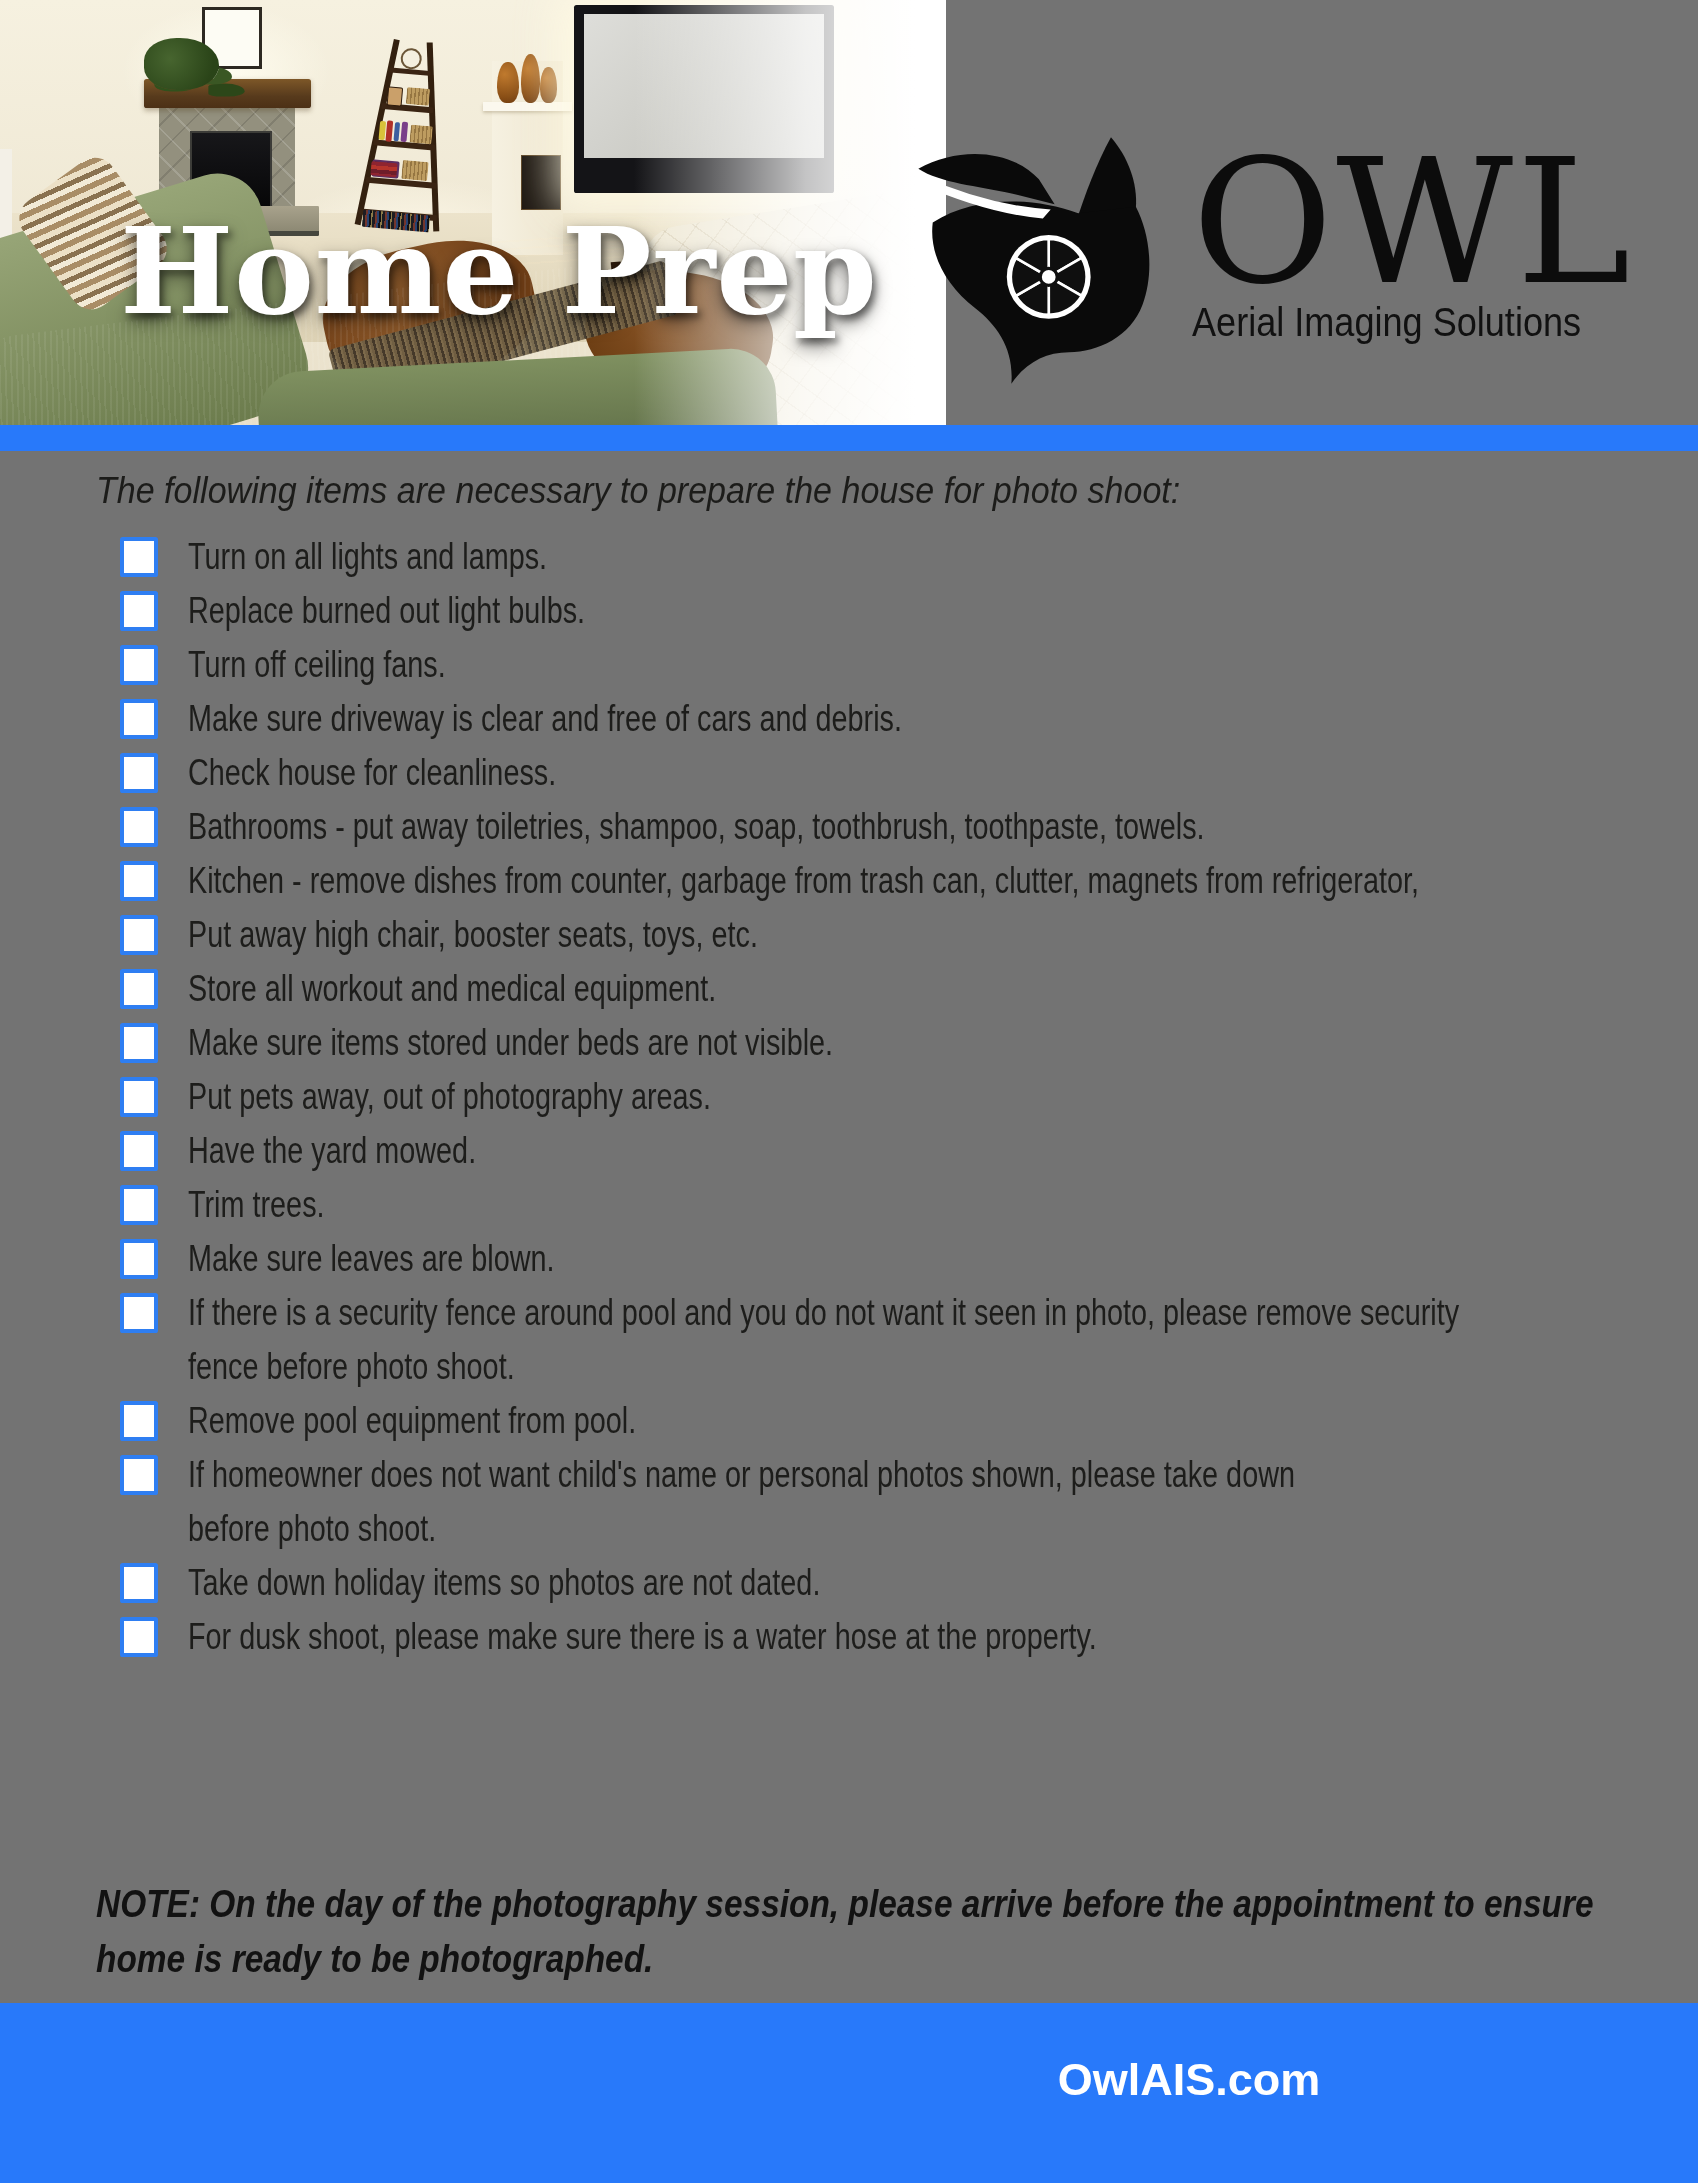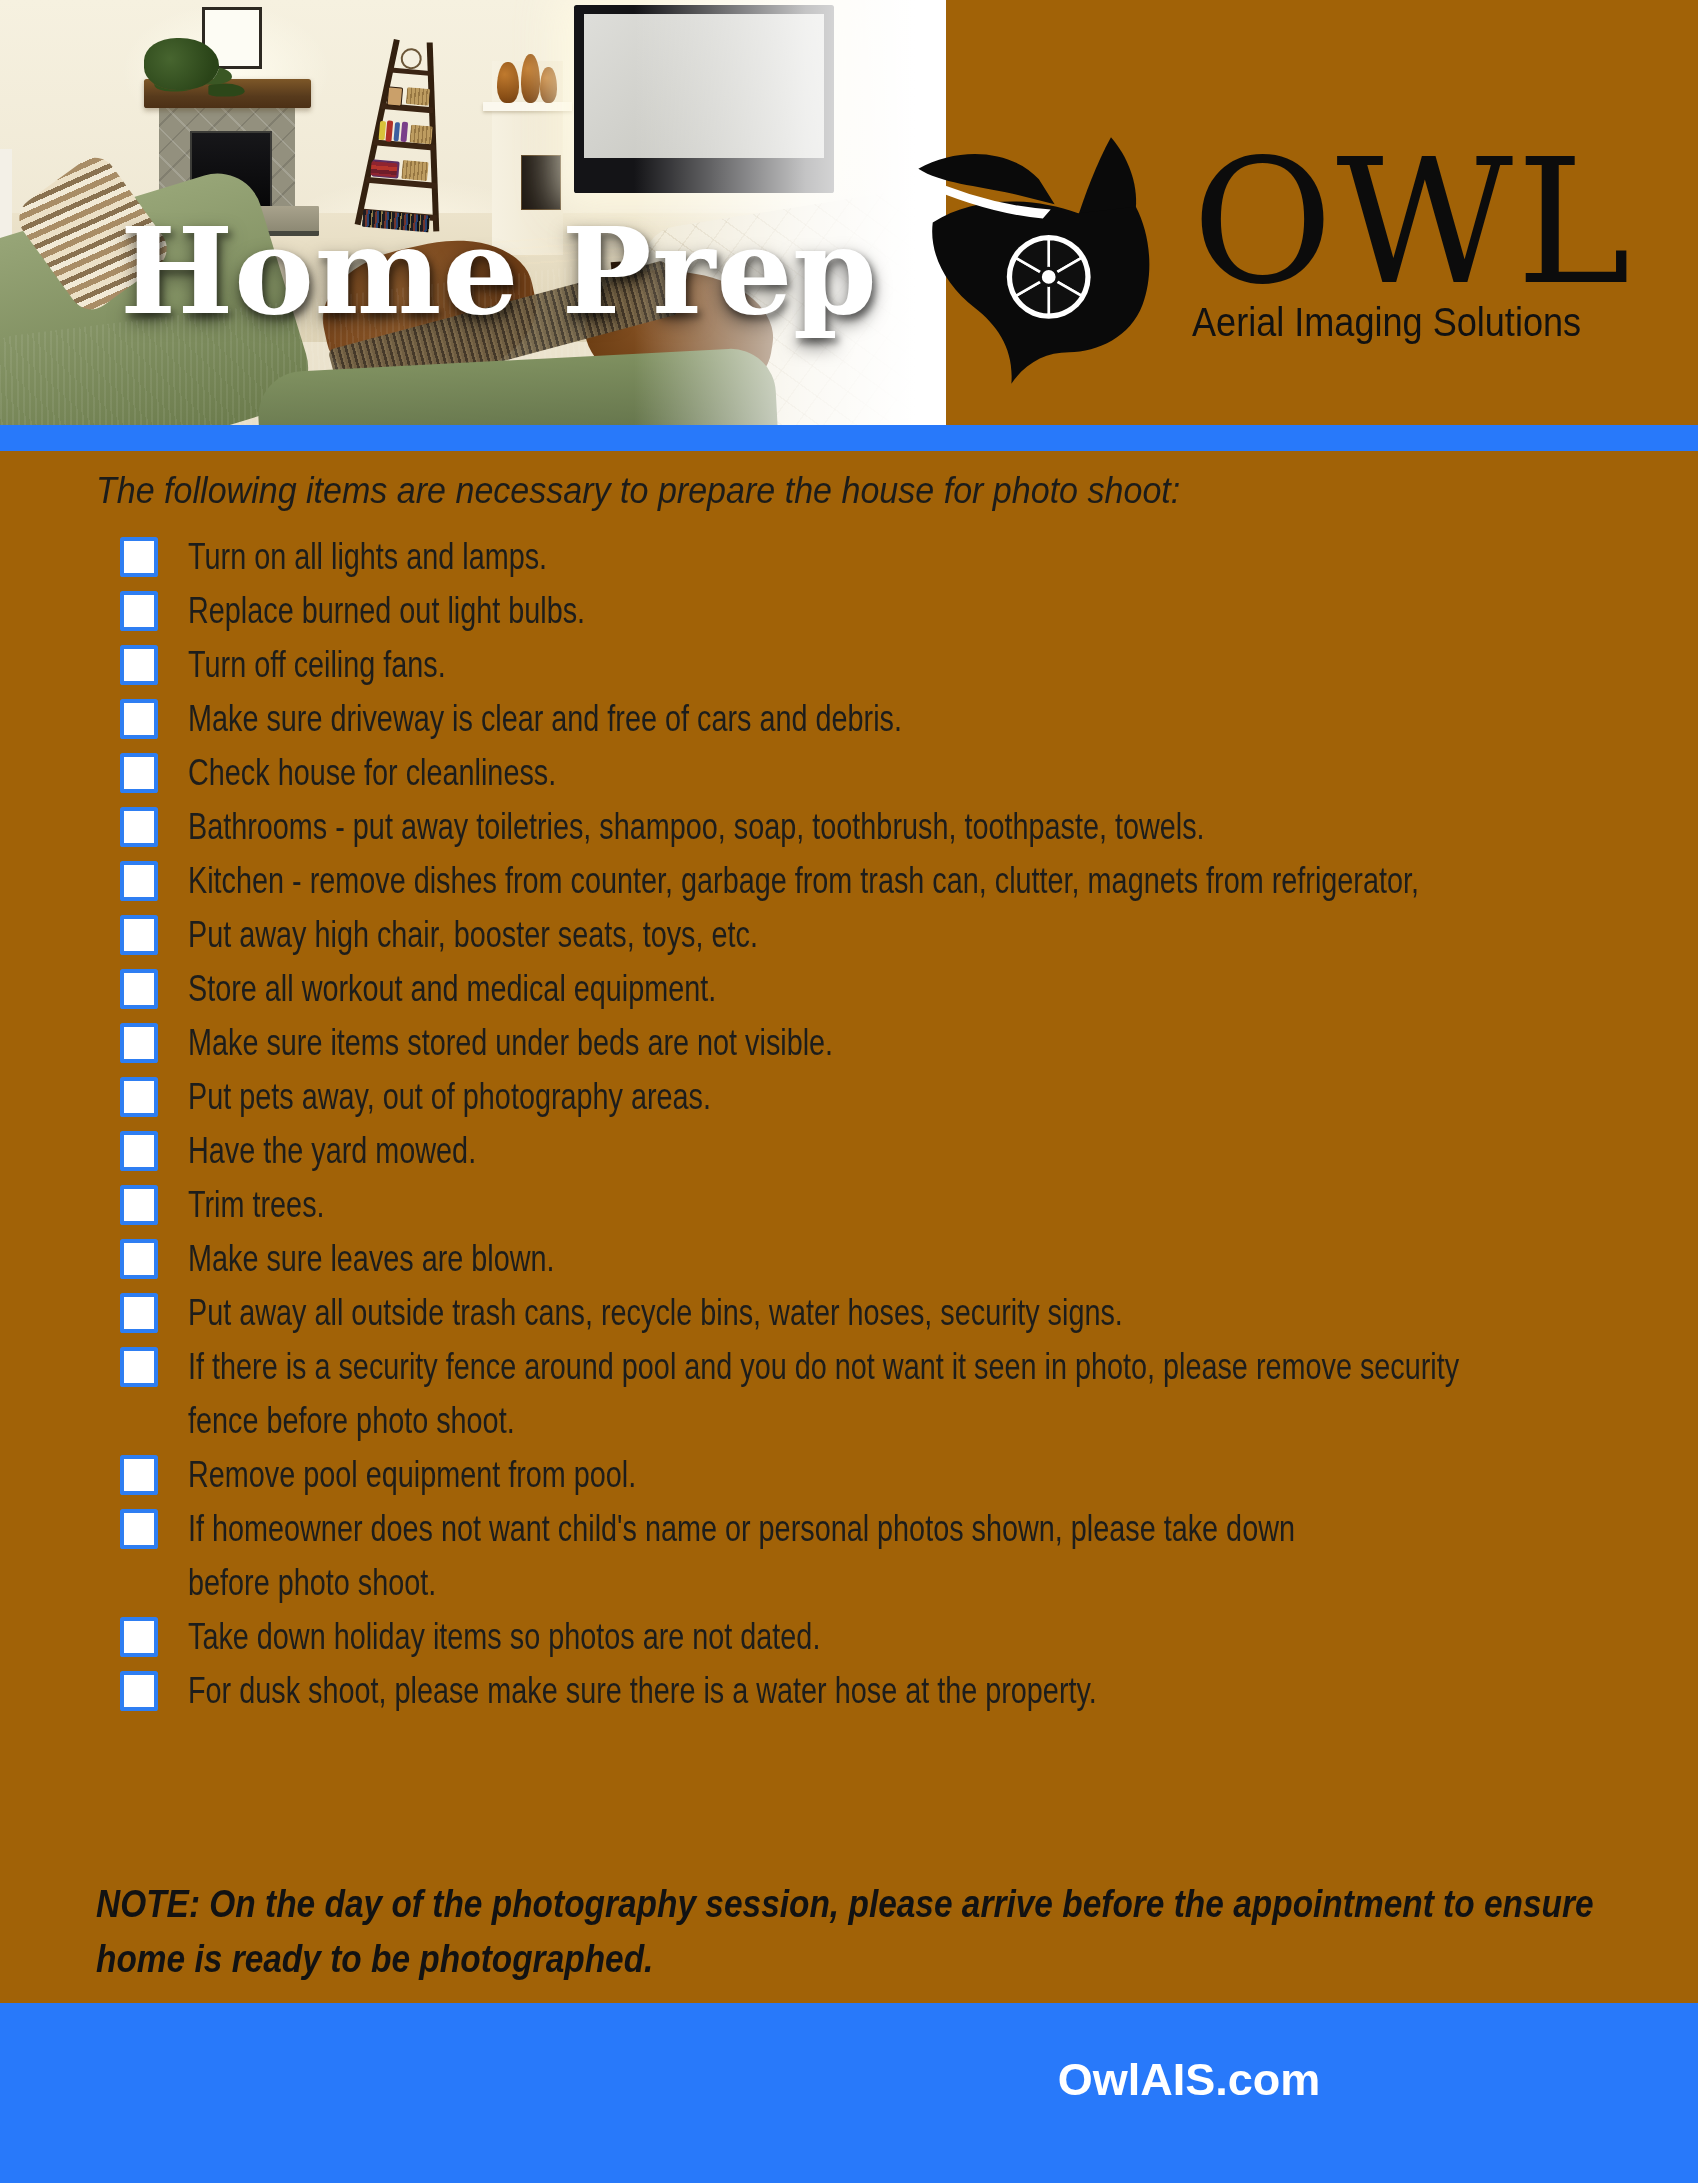--- a/index.html
+++ b/index.html
@@ -1,16 +1,16 @@
 <!DOCTYPE html>
 <html style="--accent: #2879FA; --cbblue: #2E7EF2;font-size:10.4px"><head>
 <meta charset="utf-8">
 <style>
   html,body{margin:0;padding:0;background:#ffffff;}
-  .page{position:relative;width:1698px;height:2183px;background:#a16207;overflow:hidden;
+  .page{position:relative;width:1698px;height:2183px;background:#737373;overflow:hidden;
         font-family:"Liberation Sans",sans-serif;color:#1d1d1b;}
 
   
   .photo{position:absolute;left:0;top:0;width:946px;height:425px;overflow:hidden;background:#f3edda;}
   .wall{position:absolute;inset:0;background:linear-gradient(180deg,#f6f1e0 0%,#efe8d4 55%,#e9e0ca 100%);}
   .glow{position:absolute;inset:0;background:
         radial-gradient(ellipse 149px 97px at 226px 71px, rgba(255,253,240,.95), rgba(255,253,240,0) 70%),
         radial-gradient(ellipse 220px 142px at 705px 97px, rgba(255,252,242,.95), rgba(255,252,242,0) 72%),
         radial-gradient(ellipse 194px 78px at 414px 233px, rgba(255,250,235,.8), rgba(255,250,235,0) 70%);}
   .floor{position:absolute;left:0;top:213px;width:946px;height:129px;background:linear-gradient(180deg,#ece3cb,#ddd2b5);}
@@ -256,24 +256,20 @@
       <div class="row">
         <span class="checkbox"></span>
         <span class="item-text">Trim trees.</span>
       </div>
       <div class="row">
         <span class="checkbox"></span>
         <span class="item-text">Make sure leaves are blown.</span>
       </div>
       <div class="row">
         <span class="checkbox"></span>
-        <span class="item-text">Put away all outside trash cans, recycle bins, water hoses, security signs.</span>
-      </div>
-      <div class="row">
-        <span class="checkbox"></span>
         <span class="item-text">If there is a security fence around pool and you do not want it seen in photo, please remove security</span>
       </div>
       <div class="row">
         <span class="checkbox ph"></span>
         <span class="item-text">fence before photo shoot.</span>
       </div>
       <div class="row">
         <span class="checkbox"></span>
         <span class="item-text">Remove pool equipment from pool.</span>
       </div>

